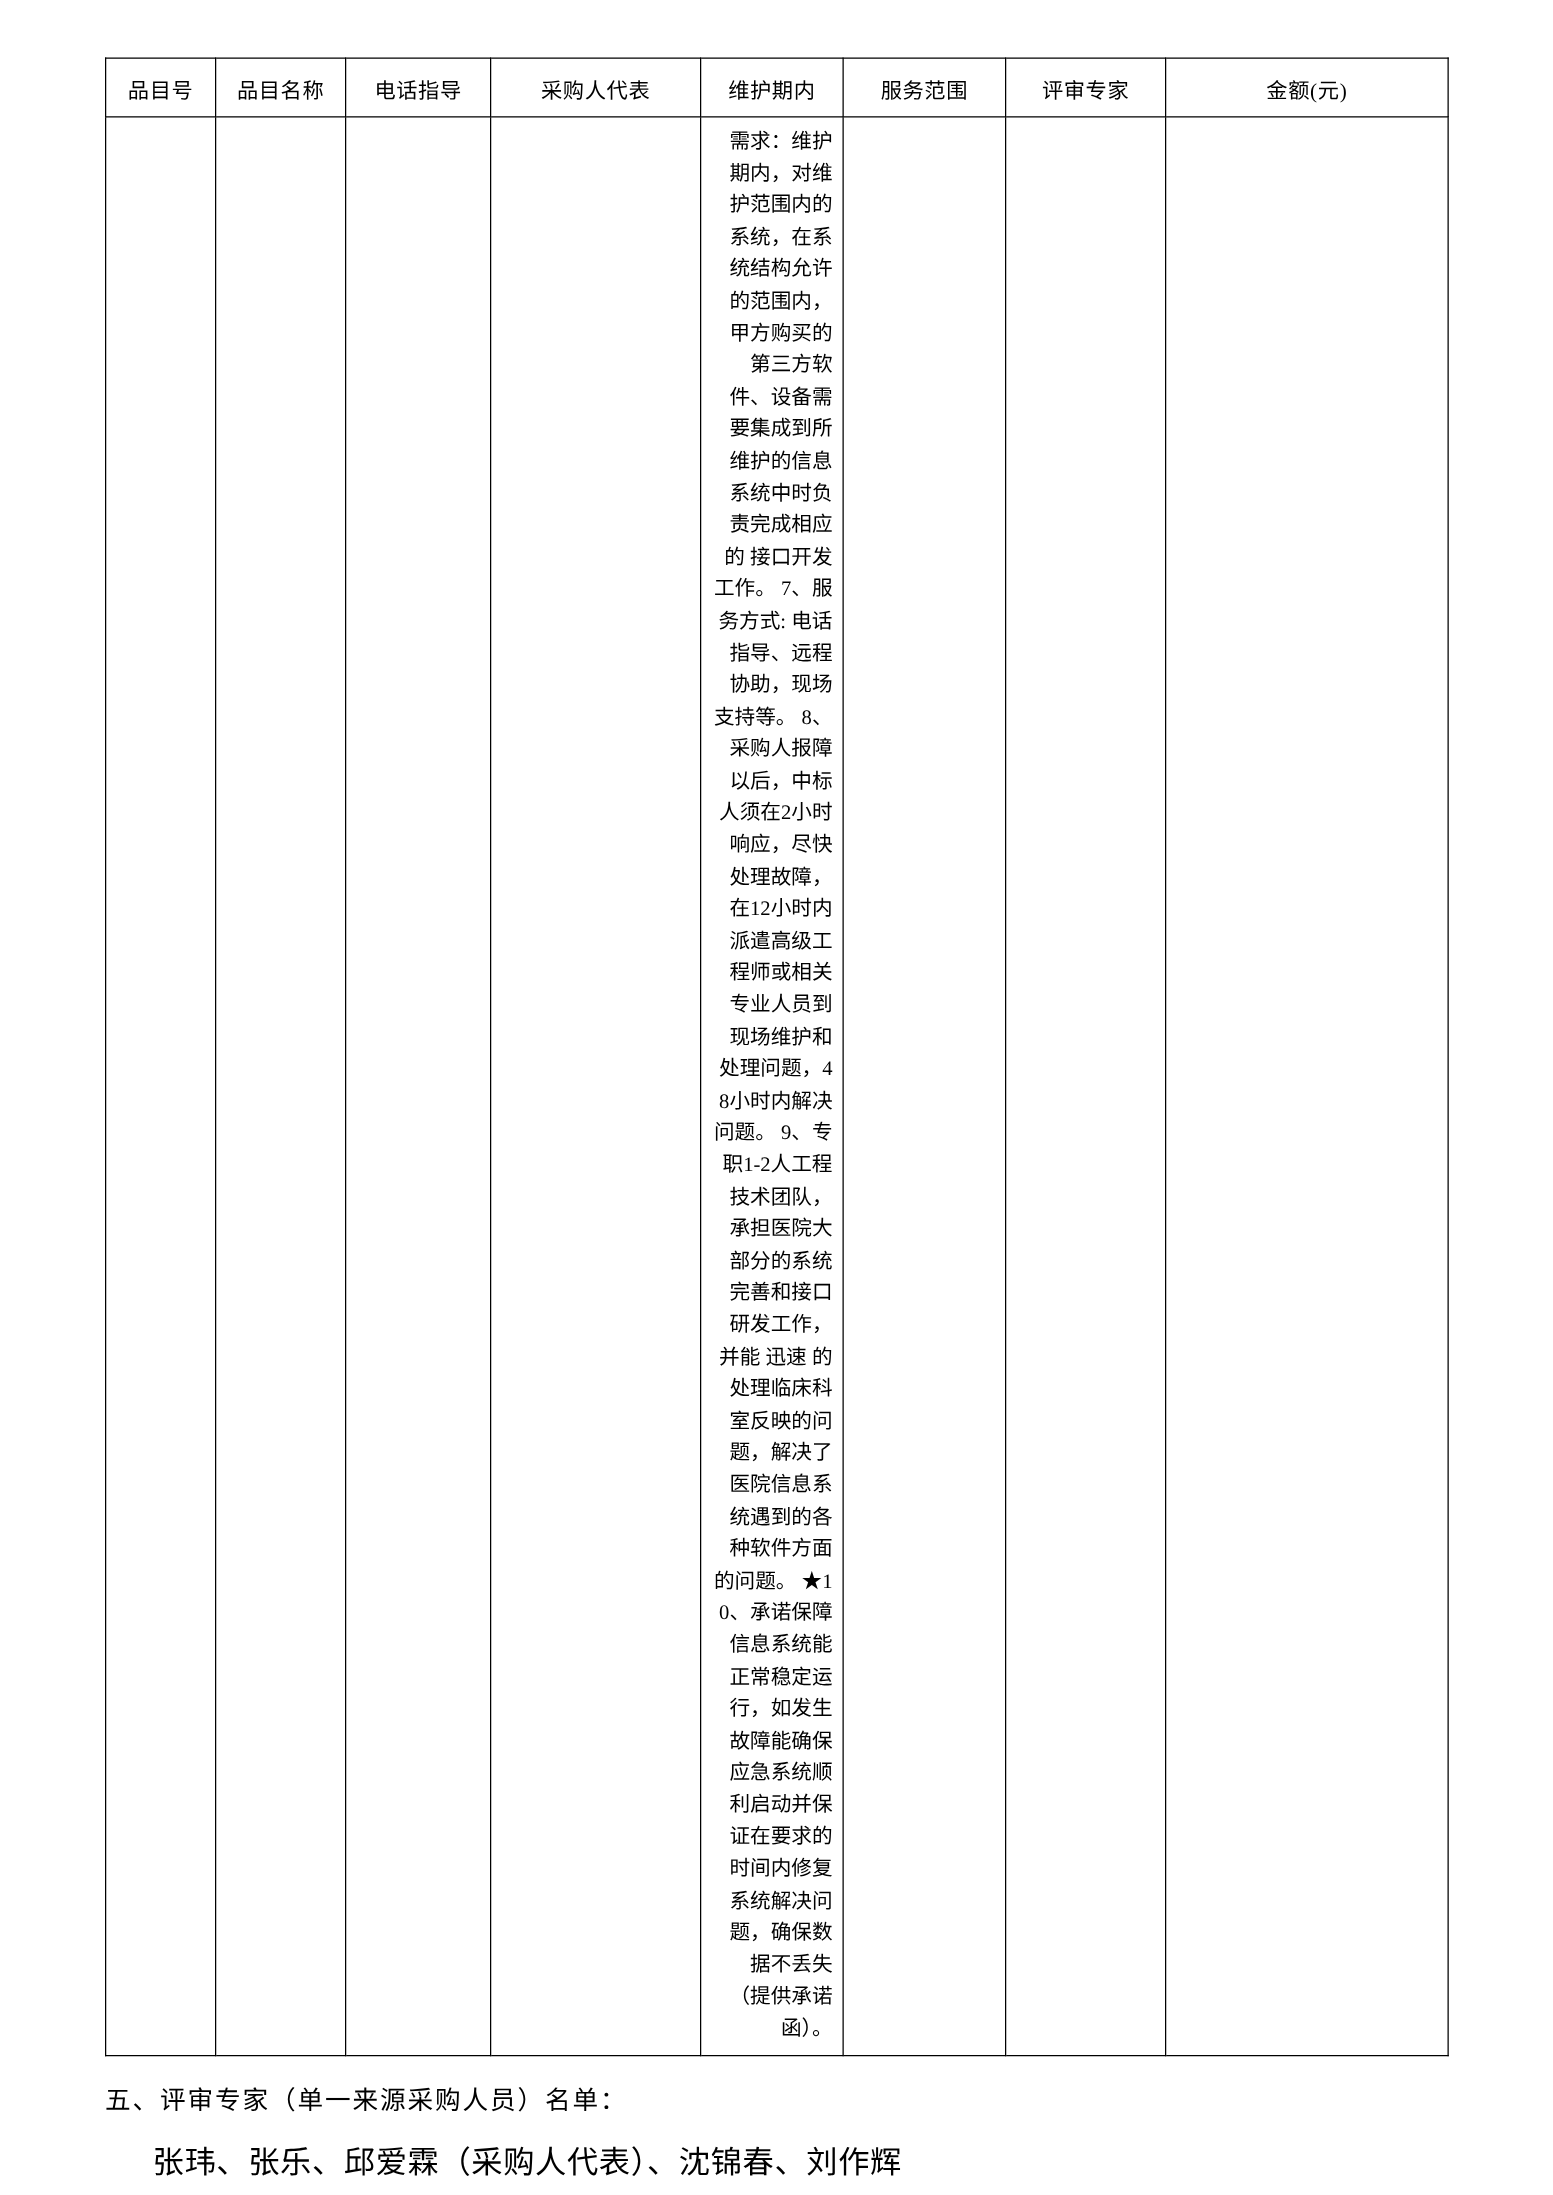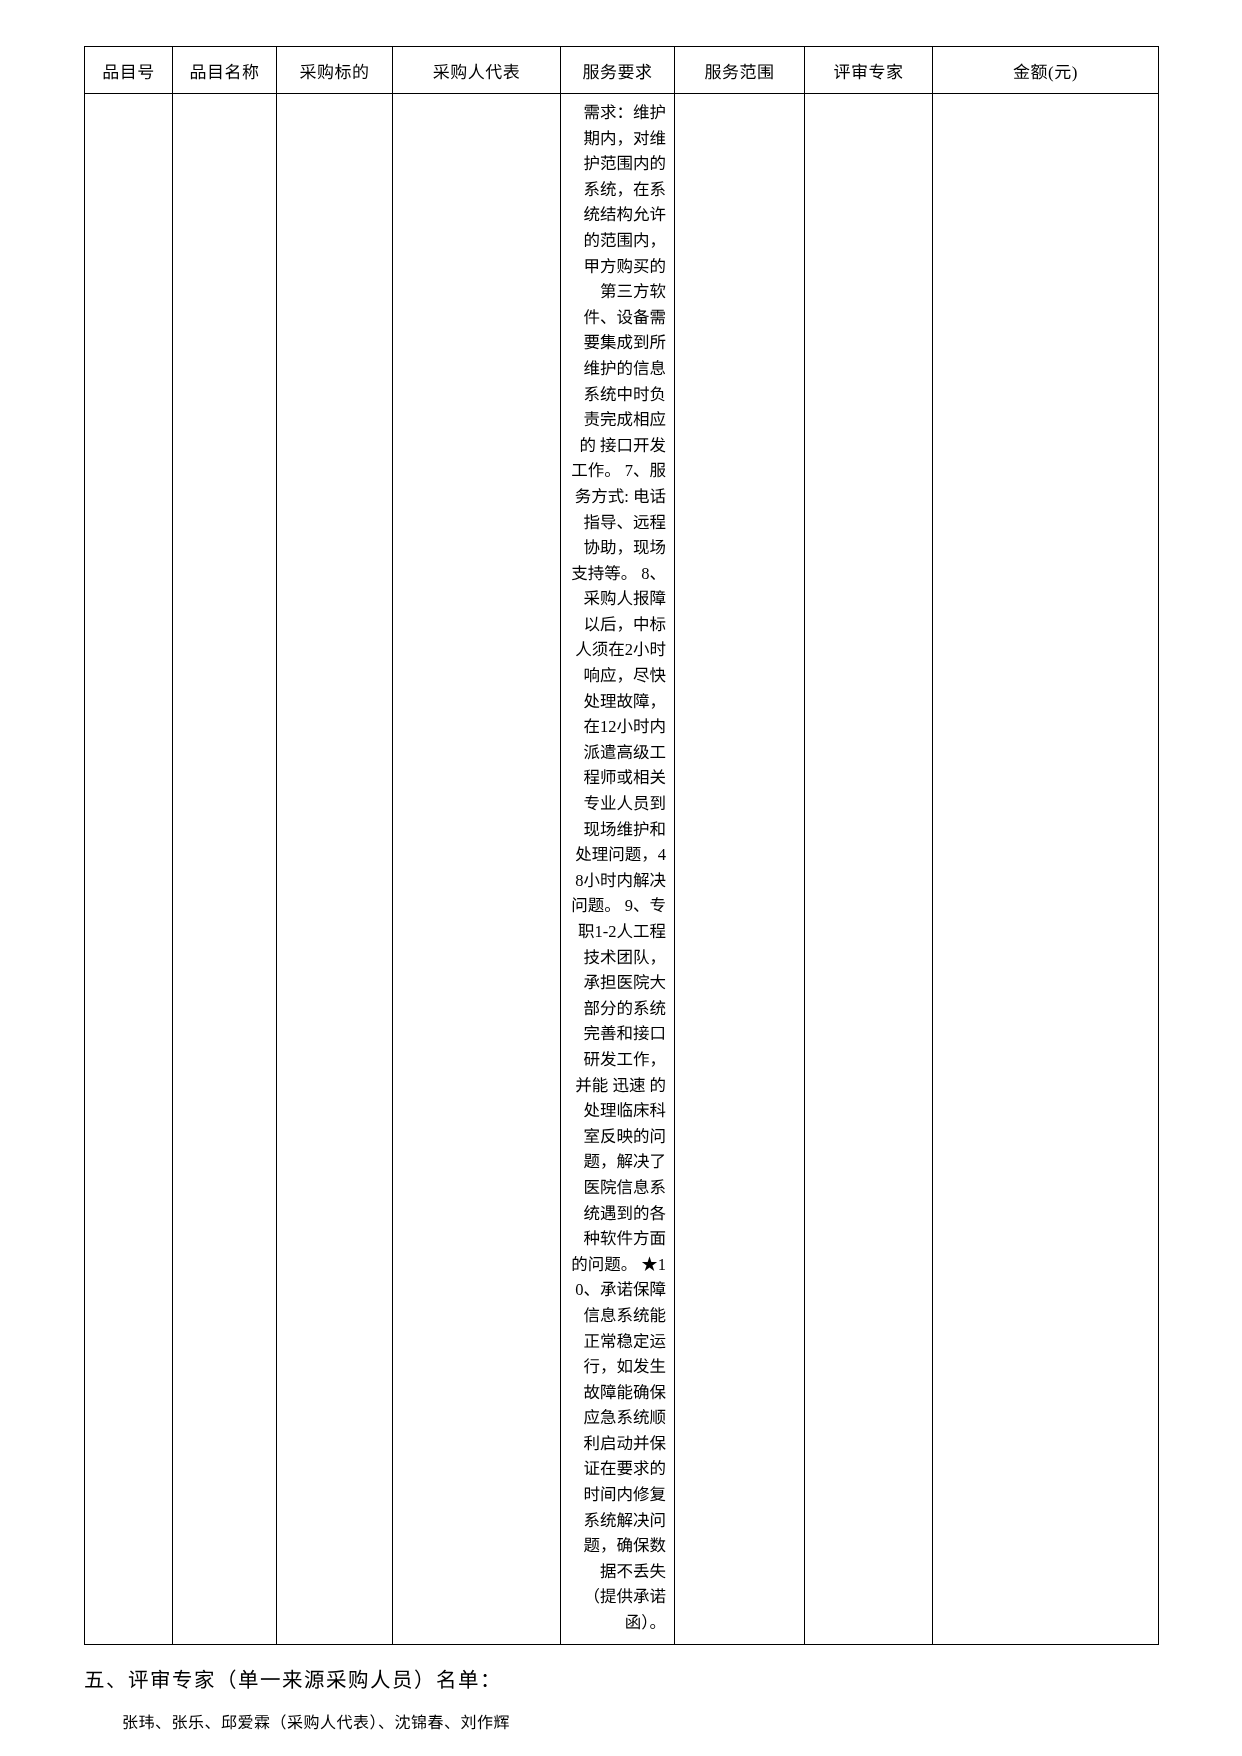--- a/index.html
+++ b/index.html
@@ -71,21 +71,21 @@
     letter-spacing: 1px;
     font-family: Liberation Serif, serif;
   }
   .section-heading {
     font-size: 20.5px;
     letter-spacing: 1.5px;
   }
   .experts-line {
     margin-top: 16px;
     margin-left: 38px;
-    font-size: 16px;
+    font-size: 25px;
     letter-spacing: 0.5px;
   }
 </style>
 </head>
 <body>
 
 <div class="page">
 
   <table class="spec">
     <colgroup>
@@ -95,23 +95,23 @@
         <col class="c4">
       <col class="c5">
         <col class="c6">
         <col class="c7">
         <col class="c8">
     </colgroup>
     <thead>
       <tr>
         <th>品目号</th>
         <th>品目名称</th>
-        <th>采购标的</th>
+        <th>电话指导</th>
         <th>采购人代表</th>
-        <th>服务要求</th>
+        <th>维护期内</th>
         <th>服务范围</th>
         <th>评审专家</th>
         <th>金额(元)</th>
       </tr>
     </thead>
     <tbody>
       <tr>
         <td class="body-cell"></td>
         <td class="body-cell"></td>
         <td class="body-cell"></td>

